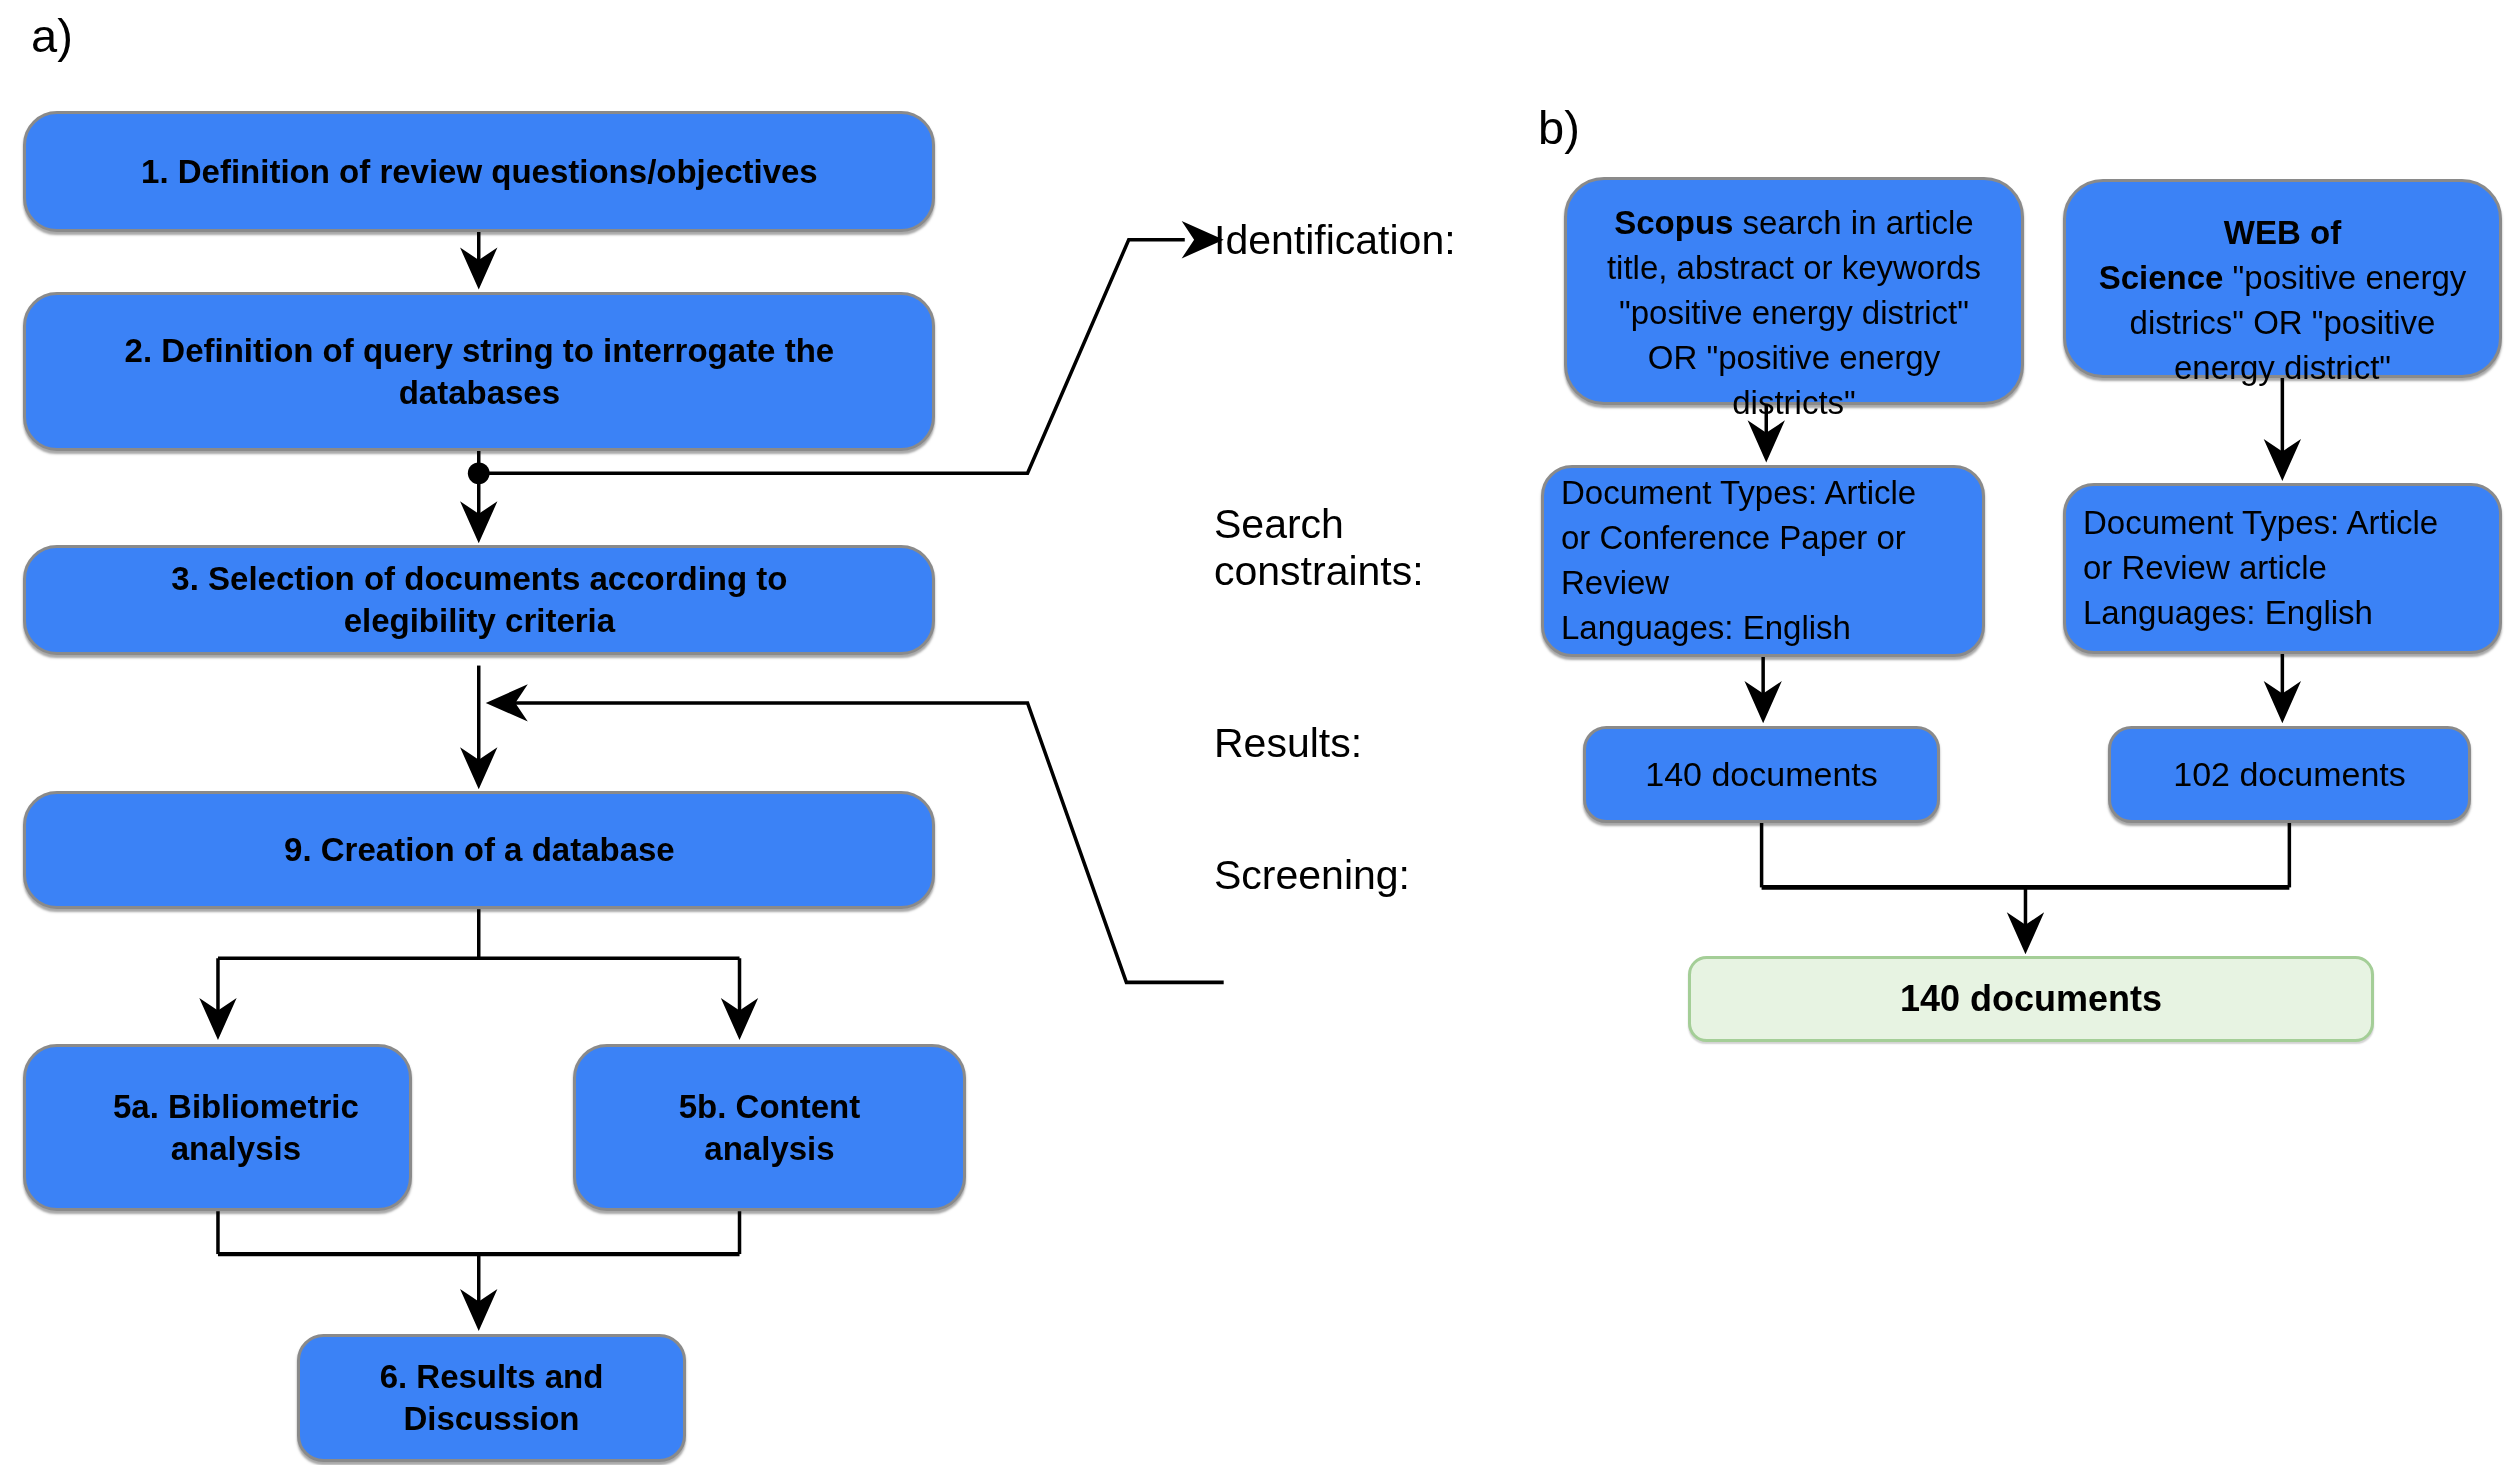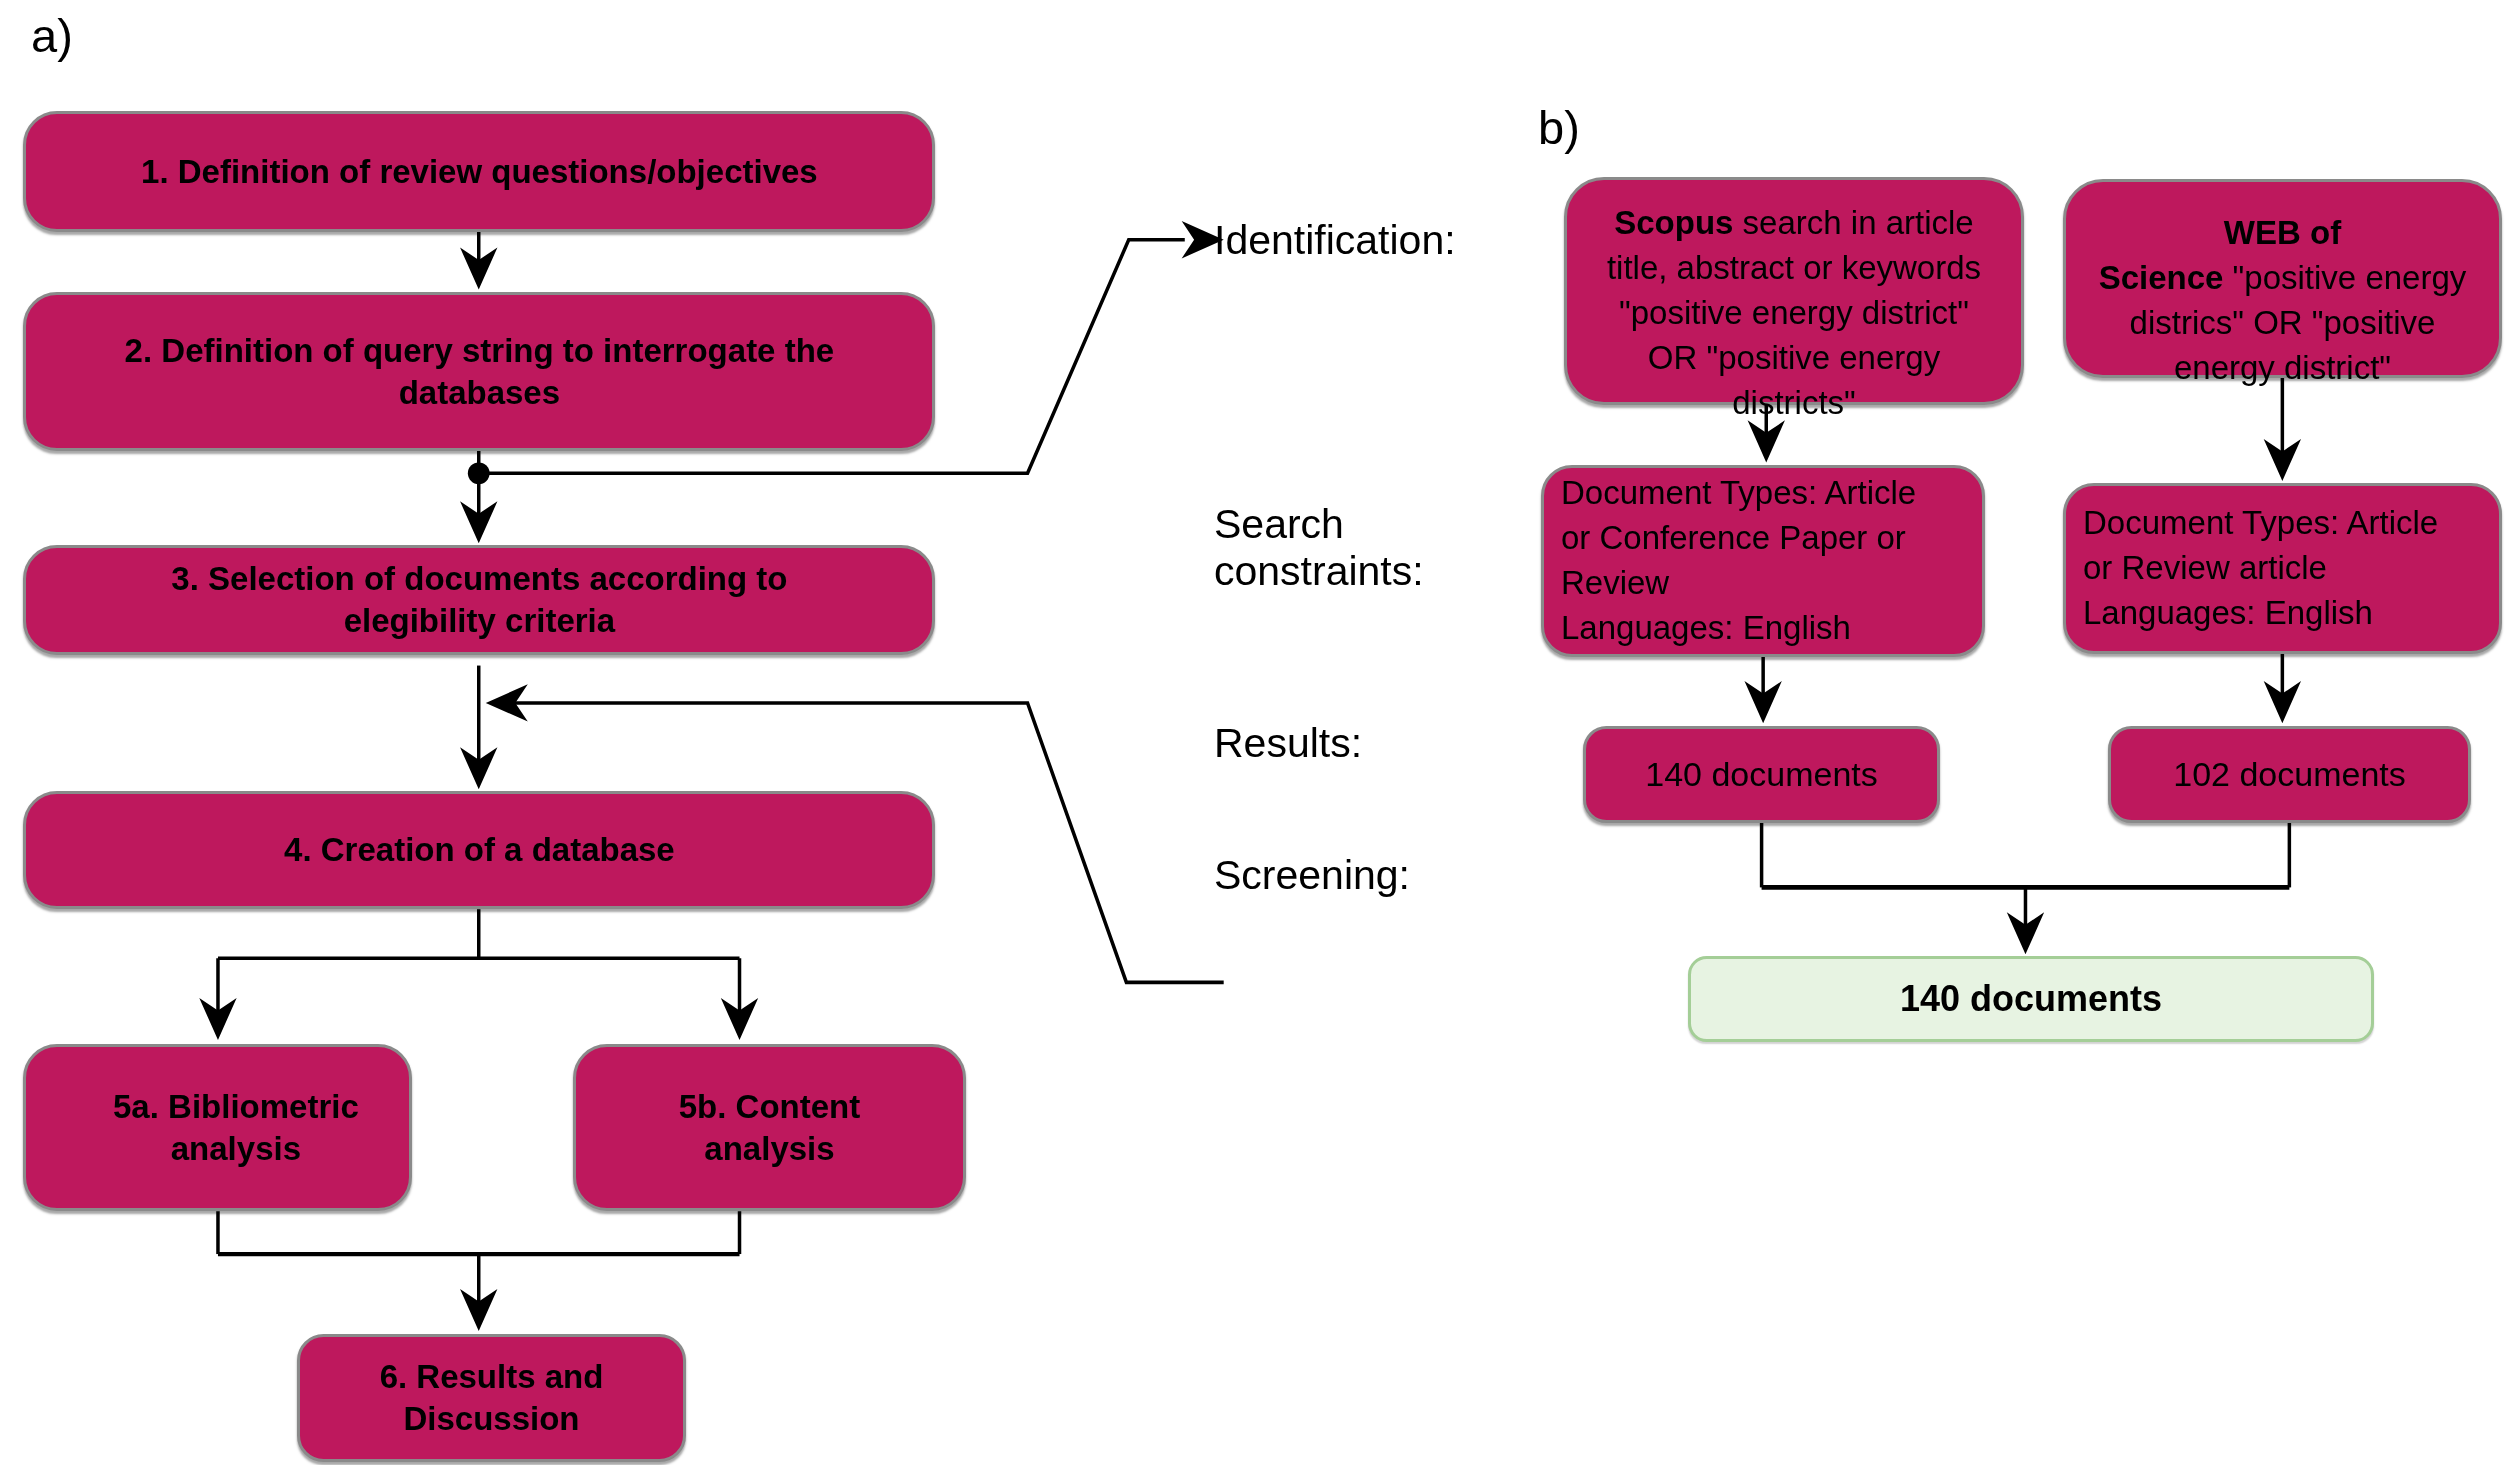--- a/index.html
+++ b/index.html
@@ -2,21 +2,21 @@
 <html style="font-size:12.5px"><head>
 <meta charset="utf-8">
 <style>
   html,body{margin:0;padding:0;background:#ffffff;}
   .canvas{
     position:relative;width:2512px;height:1465px;background:#ffffff;overflow:hidden;
     font-family:"Liberation Sans","DejaVu Sans",sans-serif;color:#000;
   }
   svg.wires{position:absolute;left:0;top:0;pointer-events:none;}
   .wbox{
-    position:absolute;box-sizing:border-box;background:#be185d;
+    position:absolute;box-sizing:border-box;background:#3b82f6;
     border:3.1px solid #8a8a8a;border-radius:34px;
     display:flex;align-items:center;justify-content:center;
     text-align:center;box-shadow:0 3.1px 2.3px -0.8px rgba(0,0,0,0.35);
   }
   .pre{white-space:pre-line;}
   .lbox{font-weight:700;font-size:33px;line-height:1.26;}
   .rbox{font-weight:400;font-size:33px;line-height:1.36;}
   .rbox b{font-weight:700;}
   .leftalign{justify-content:flex-start;text-align:left;padding-left:17px;padding-right:7.8px;}
   .resbox{border-radius:23.4px;font-size:34px;font-weight:400;}
@@ -82,21 +82,21 @@
   <div class="panelmark" style="left:31px;top:7.8px;">a)</div>
 
   <div class="wbox lbox pre" style="left:23.4px;top:111px;width:912px;height:121px;">1. Definition of review questions/objectives</div>
 
   <div class="wbox lbox pre" style="left:23.4px;top:292px;width:912px;height:159px;">2. Definition of query string to interrogate the
 databases</div>
 
   <div class="wbox lbox pre" style="left:23.4px;top:545px;width:912px;height:110px;">3. Selection of documents according to
 elegibility criteria</div>
 
-  <div class="wbox lbox pre" style="left:23.4px;top:791px;width:912px;height:118px;">4. Creation of a database</div>
+  <div class="wbox lbox pre" style="left:23.4px;top:791px;width:912px;height:118px;">9. Creation of a database</div>
 
   <div class="wbox lbox pre" style="left:23.4px;top:1044px;width:389px;height:167px;padding-left:36px;">5a. Bibliometric
 analysis</div>
 
   <div class="wbox lbox pre" style="left:573px;top:1044px;width:393px;height:167px;">5b. Content
 analysis</div>
 
   <div class="wbox lbox pre" style="left:297px;top:1334px;width:389px;height:128px;border-radius:26.5px;">6. Results and
 Discussion</div>
 

